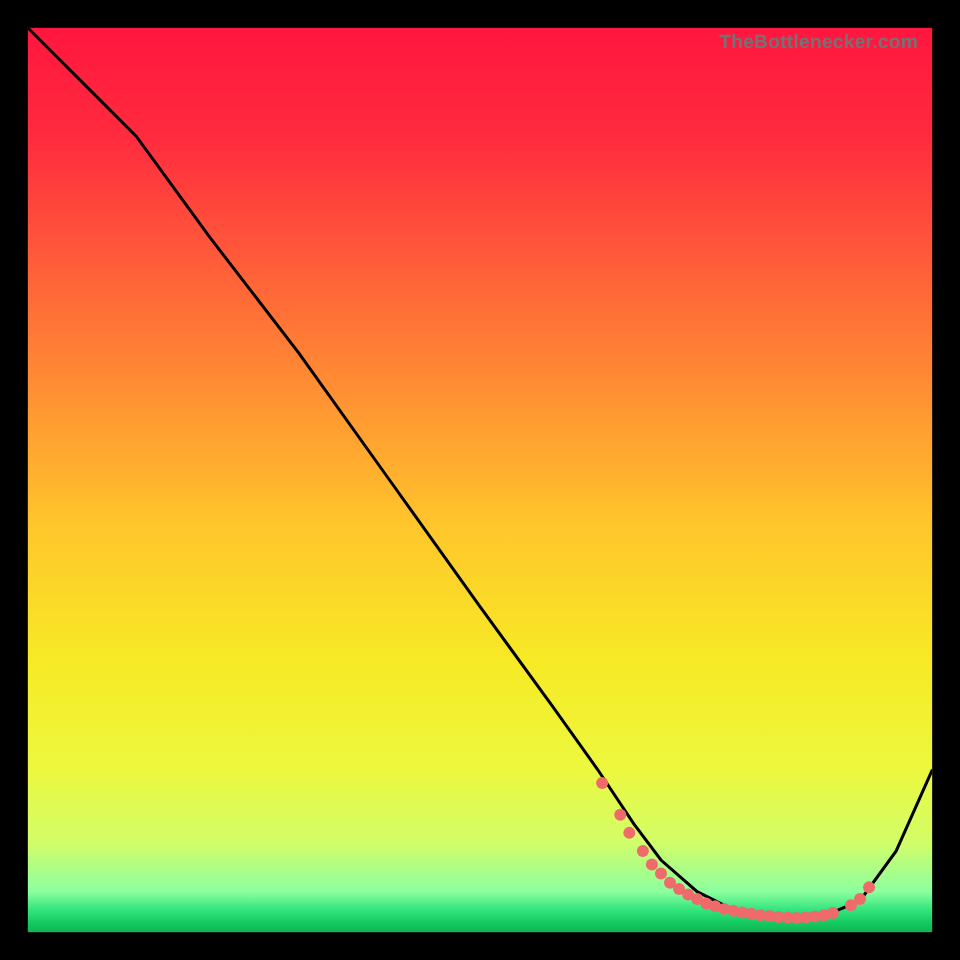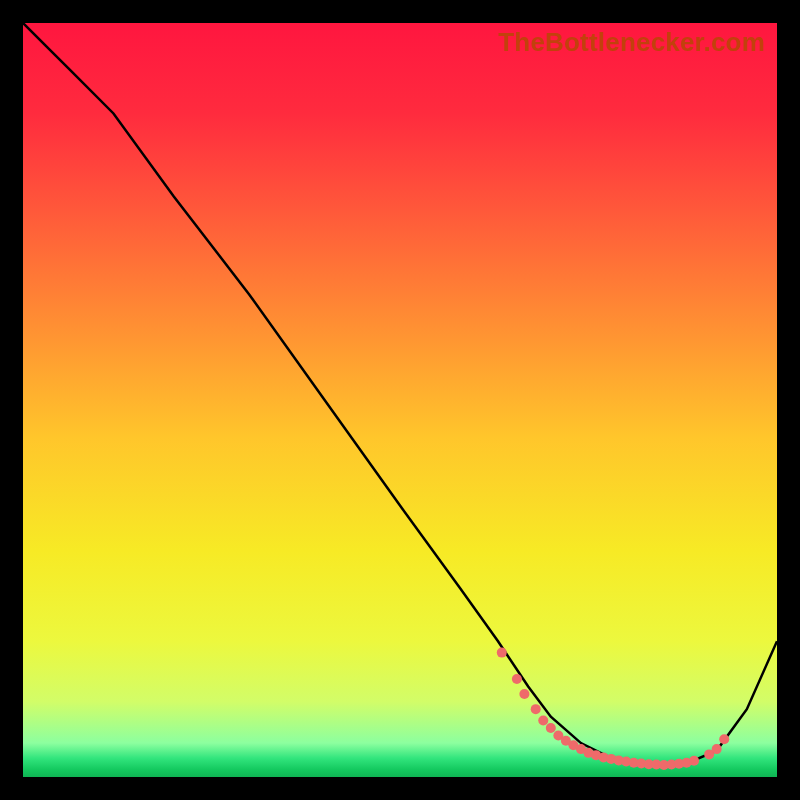--- a/index.html
+++ b/index.html
@@ -16,22 +16,22 @@
     left: 23px;
     top: 23px;
     width: 754px;
     height: 754px;
     background: #000;
   }
   .watermark {
     position: absolute;
     top: 4px;
     right: 12px;
-    color: #c2410c;
-    font-size: 26px;
+    color: #737373;
+    font-size: 16px;
     font-weight: 600;
     letter-spacing: 0.2px;
     z-index: 20;
   }
   svg.plot {
     position: absolute;
     left: 0;
     top: 0;
     width: 754px;
     height: 754px;

